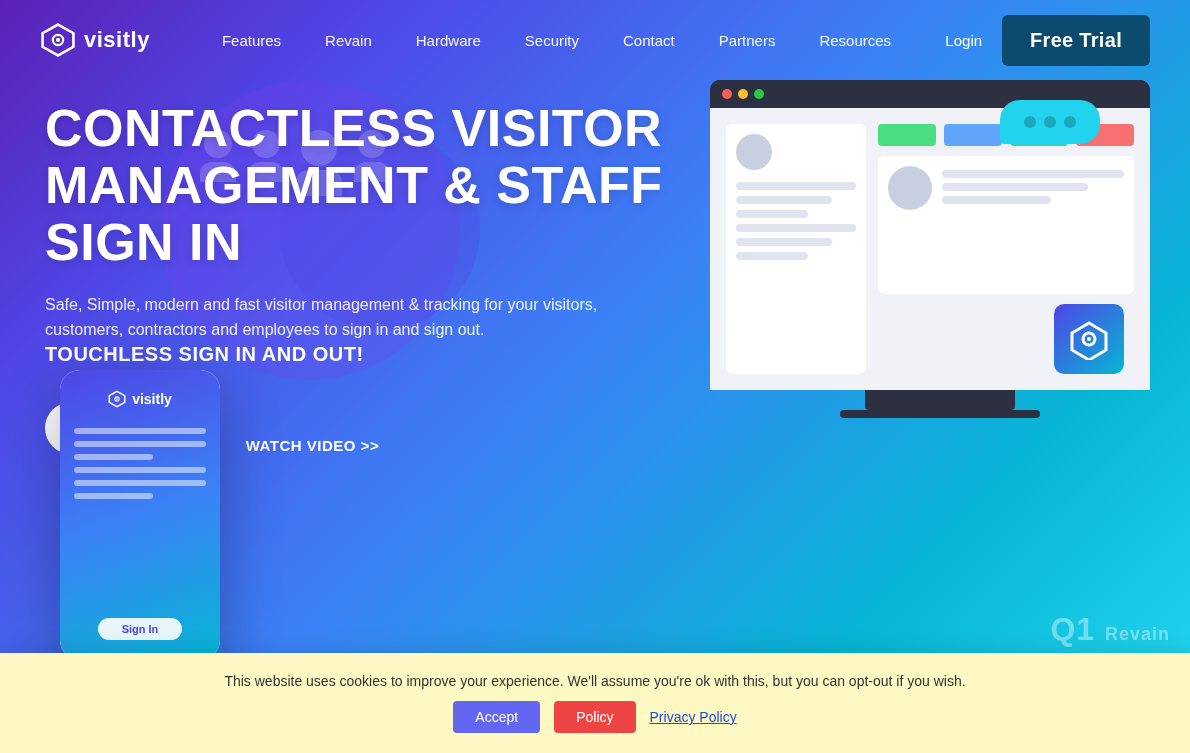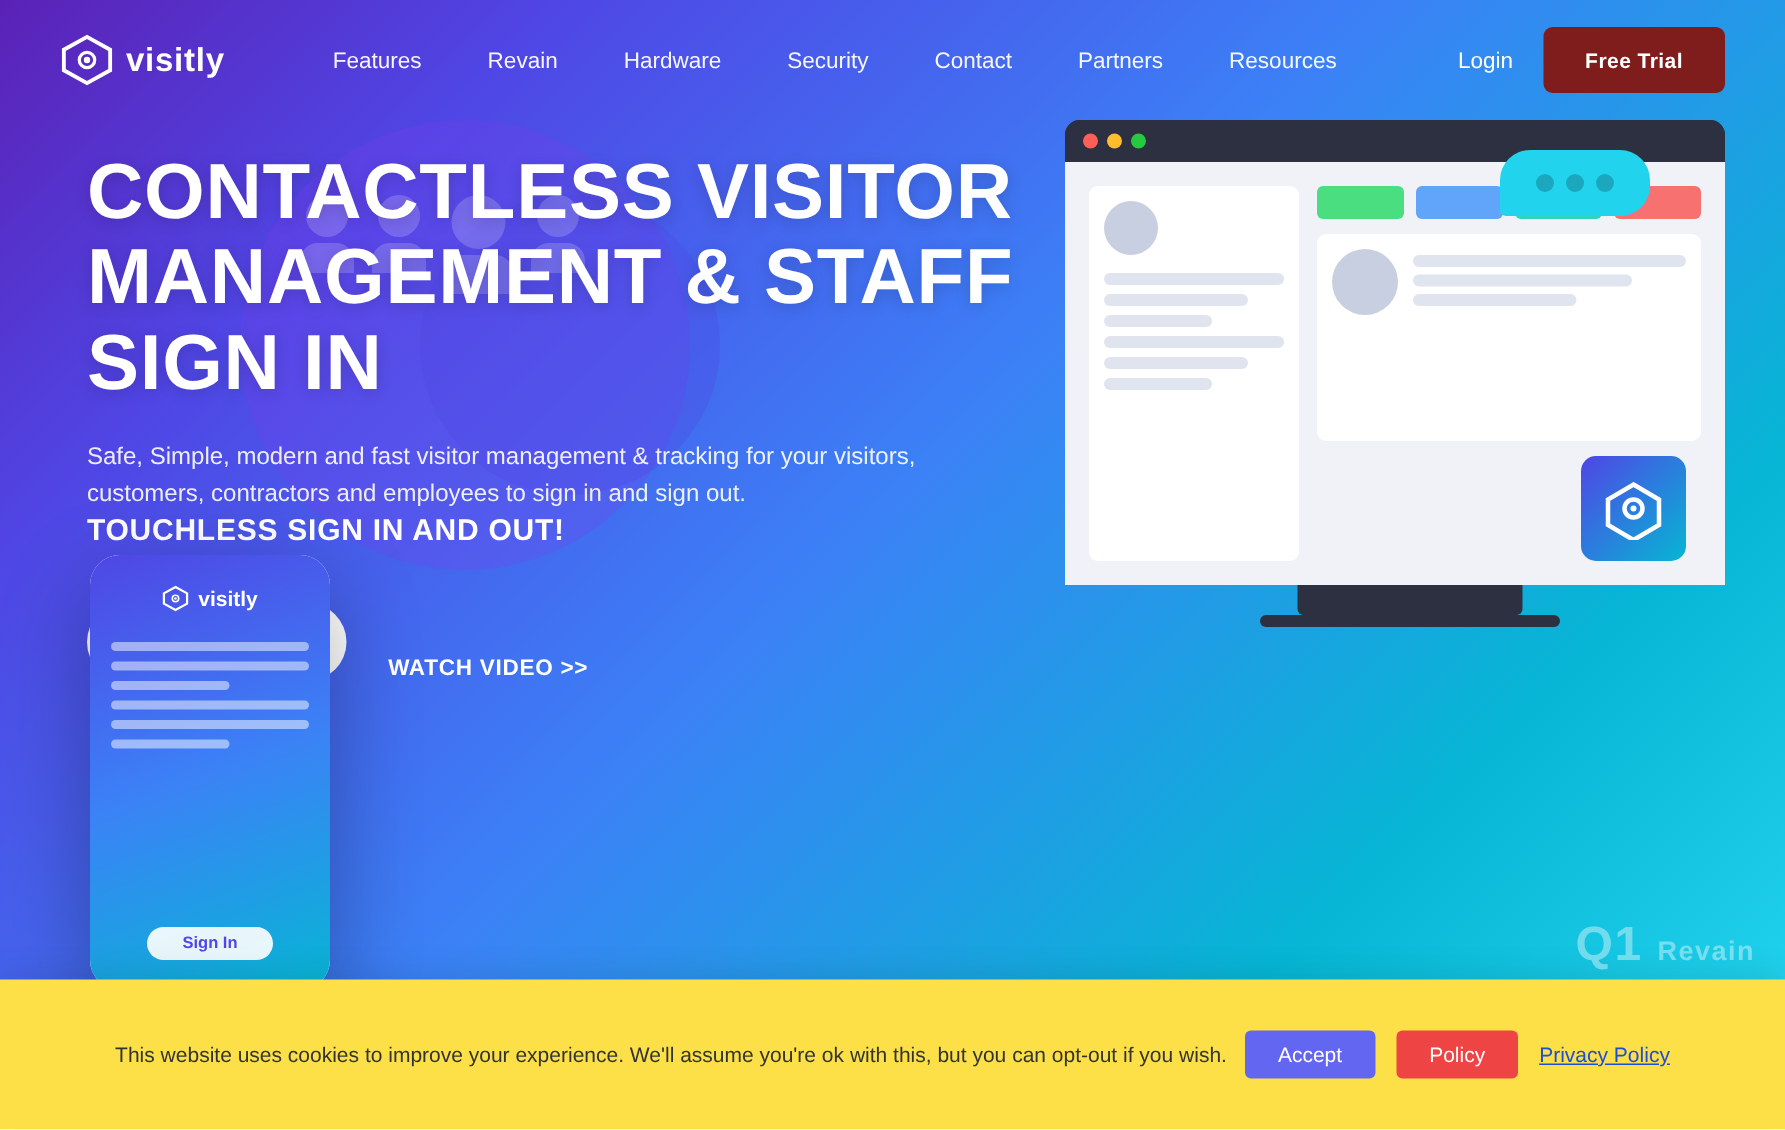--- a/index.html
+++ b/index.html
@@ -51,26 +51,26 @@
       align-items: center;
       gap: 20px;
     }
     .login-link {
       color: white;
       text-decoration: none;
       font-size: 15px;
       font-weight: 500;
     }
     .free-trial-btn {
-      background: #7f1d1d;
+      background: #0c4a6e;
       color: white;
       border: none;
       padding: 14px 28px;
       border-radius: 6px;
-      font-size: 14px;
+      font-size: 20px;
       font-weight: 600;
       cursor: pointer;
       letter-spacing: 0.3px;
     }
 
     
     .hero {
       position: absolute;
       top: 0;
       left: 0;
@@ -128,21 +128,21 @@
       background: rgba(255,255,255,0.6);
       border-radius: 12px 12px 0 0;
     }
     .person-icon.large .person-head { width: 36px; height: 36px; }
     .person-icon.large .person-body { width: 46px; height: 26px; }
 
     
     .hero-content {
       position: absolute;
       top: 100px;
-      left: 58px;
+      left: 45px;
       width: 620px;
       z-index: 5;
     }
     .hero-title {
       color: white;
       font-size: 52px;
       font-weight: 800;
       line-height: 1.1;
       text-transform: uppercase;
       letter-spacing: 0.5px;
@@ -380,23 +380,23 @@
       background: rgba(0,0,0,0.2);
     }
 
     
     .cookie-banner {
       position: absolute;
       bottom: 0;
       left: 0;
       width: 1190px;
       height: 100px;
-      background: #fde047;
-      display: flex;
-      flex-direction: row;
+      background: #fef9c3;
+      display: flex;
+      flex-direction: column;
       align-items: center;
       justify-content: center;
       gap: 12px;
       z-index: 20;
       box-shadow: 0 -4px 20px rgba(0,0,0,0.1);
     }
     .cookie-text {
       font-size: 14px;
       color: #333;
       text-align: center;

